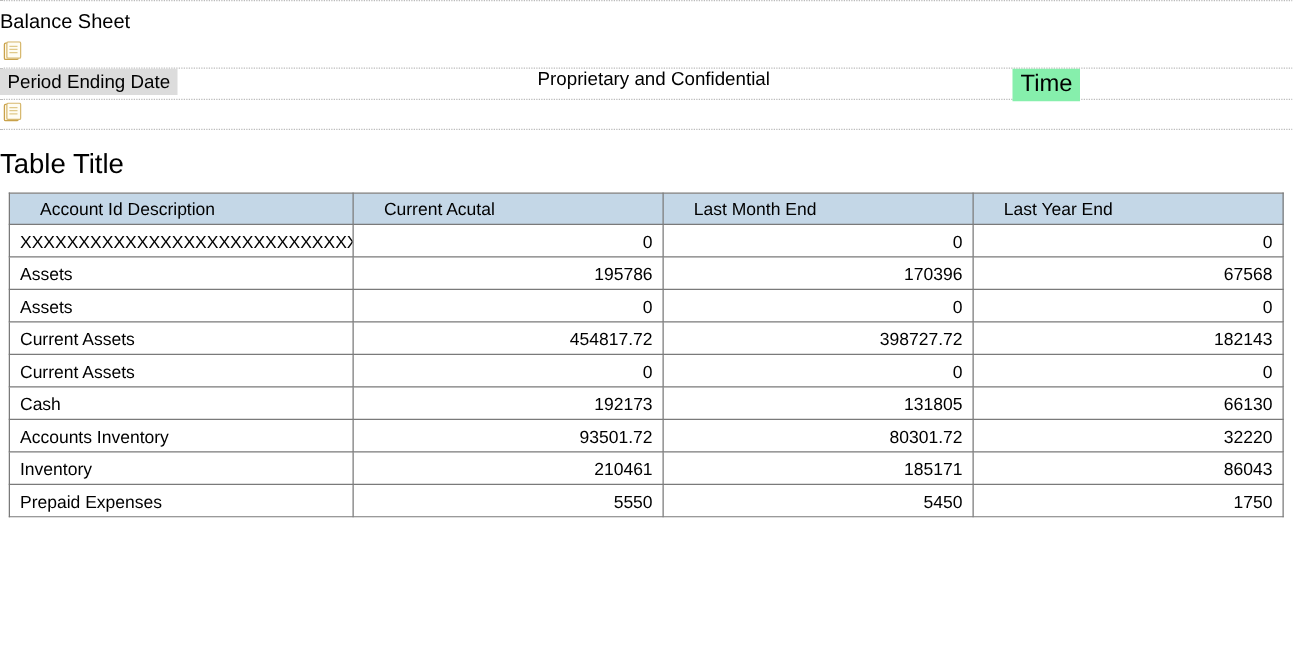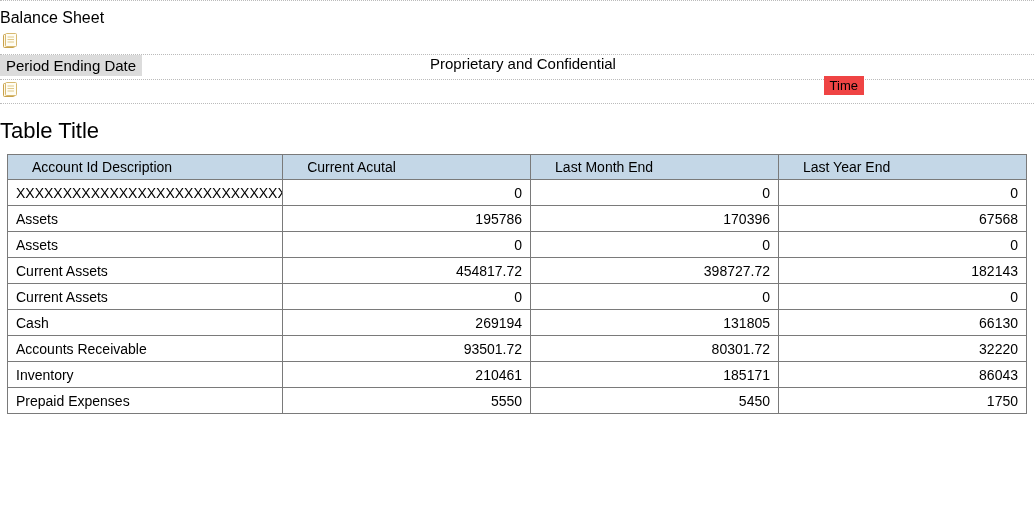--- a/index.html
+++ b/index.html
@@ -27,39 +27,38 @@
       margin: 2px 0 2px 2px;
     }
     .note-icon svg { display: block; }
     .meta-row {
       display: flex;
       align-items: flex-start;
       border-top: 1px dotted #bbb;
       border-bottom: 1px dotted #bbb;
       height: 26px;
       padding: 0;
-      flex-direction: column;
     }
     .meta-left {
       background: #dcdcdc;
       padding: 2px 6px;
       font-size: 15px;
       margin-right: auto;
     }
     .meta-center {
       position: absolute;
       left: 12px; right: 0;
       text-align: center;
       font-size: 15px;
       pointer-events: none;
     }
     .meta-right {
-      background: #ef4444;
+      background: #86efac;
       padding: 2px 6px;
-      font-size: 13px;
+      font-size: 19px;
       margin-left: auto;
       margin-right: 170px;
     }
     .meta-row-wrap { position: relative; }
     .table-title {
       font-size: 22px;
       font-weight: normal;
       text-align: left;
       margin: 14px 0 10px 0;
     }
@@ -172,26 +171,26 @@
         <td class="num">182143</td>
       </tr>
       <tr>
         <td>Current Assets</td>
         <td class="num">0</td>
         <td class="num">0</td>
         <td class="num">0</td>
       </tr>
       <tr>
         <td>Cash</td>
-        <td class="num">269194</td>
+        <td class="num">192173</td>
         <td class="num">131805</td>
         <td class="num">66130</td>
       </tr>
       <tr>
-        <td>Accounts Receivable</td>
+        <td>Accounts Inventory</td>
         <td class="num">93501.72</td>
         <td class="num">80301.72</td>
         <td class="num">32220</td>
       </tr>
       <tr>
         <td>Inventory</td>
         <td class="num">210461</td>
         <td class="num">185171</td>
         <td class="num">86043</td>
       </tr>

